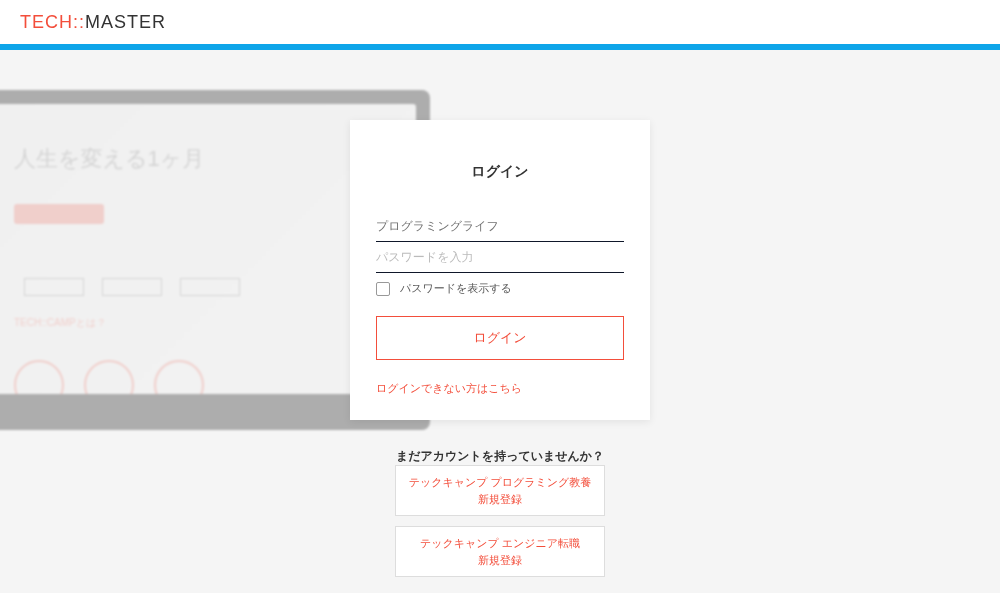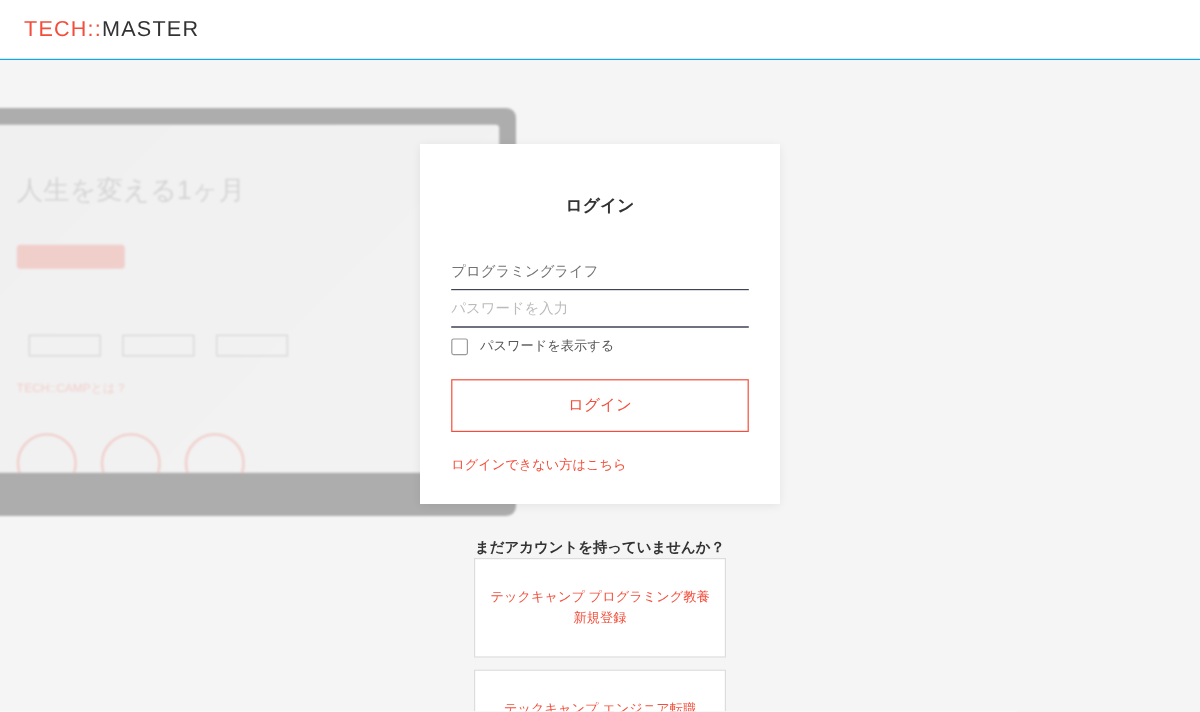--- a/index.html
+++ b/index.html
@@ -10,21 +10,21 @@
     body {
       font-family: -apple-system, BlinkMacSystemFont, "Hiragino Sans", "Hiragino Kaku Gothic ProN", Meiryo, sans-serif;
       width: 1000px;
       height: 593px;
       overflow: hidden;
       position: relative;
     }
     .header {
       height: 50px;
       background: #fff;
-      border-bottom: 1px solid #0ea5e9;
+      border-bottom: 6px solid #0ea5e9;
       display: flex;
       align-items: center;
       padding-left: 20px;
     }
     .logo {
       font-size: 18px;
       font-weight: 400;
       letter-spacing: 1px;
     }
     .logo-tech {
@@ -177,21 +177,21 @@
       text-align: center;
     }
     .signup-prompt {
       font-size: 12px;
       font-weight: bold;
       color: #333;
     }
     .signup-button {
       display: block;
       width: 210px;
-      padding: 24px 0;
+      padding: 8px 0;
       background: #fff;
       border: 1px solid #ddd;
       color: #f34e3b;
       font-size: 11px;
       line-height: 1.5;
       cursor: pointer;
       margin: 0 auto 10px auto;
       white-space: pre-line;
     }
   </style>

